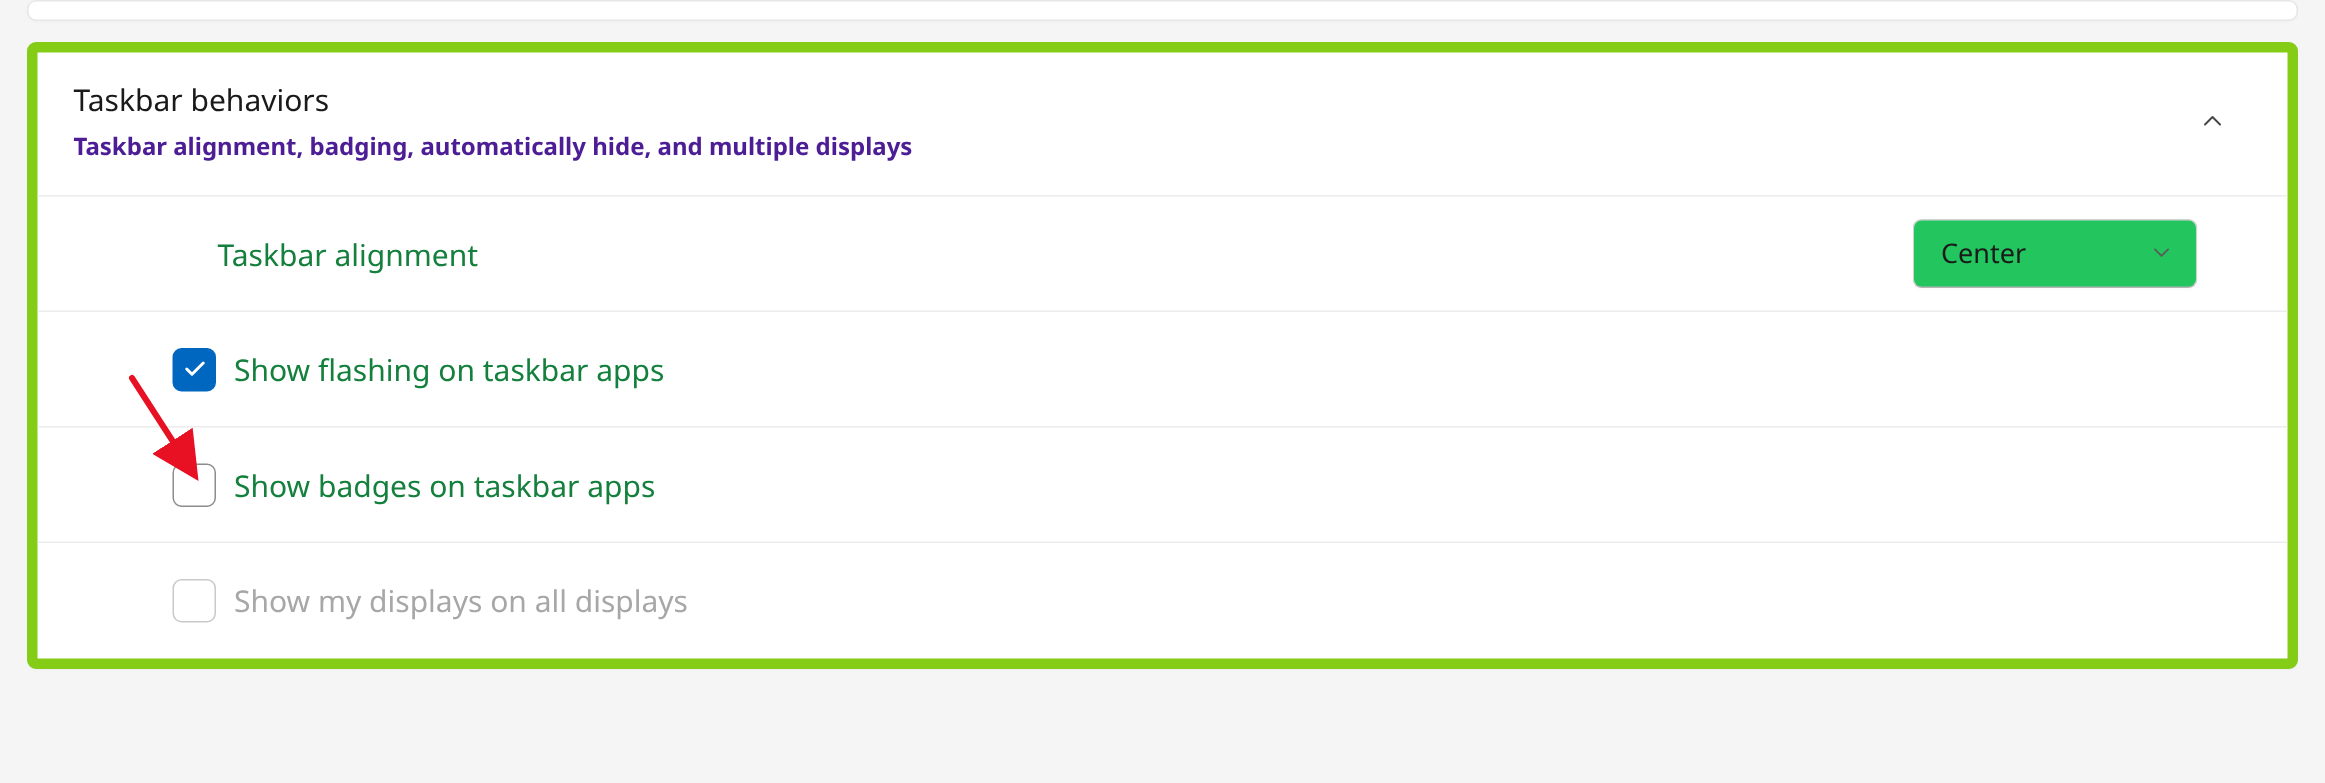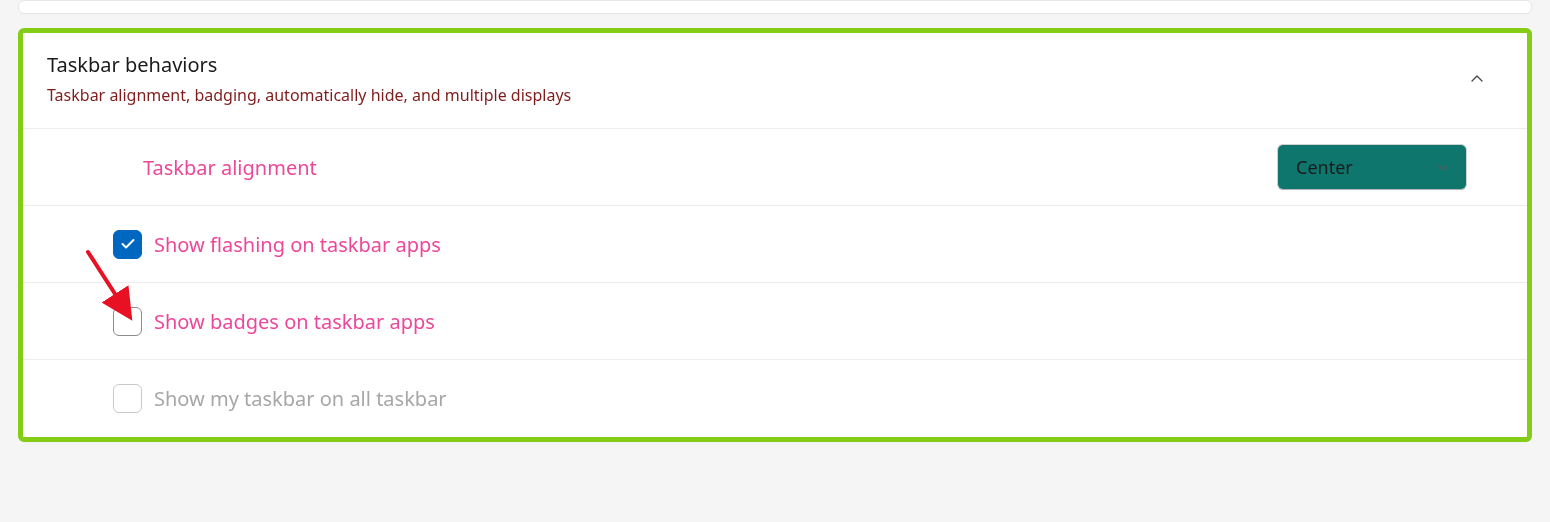--- a/index.html
+++ b/index.html
@@ -15,43 +15,43 @@
   .card-stub {
     background: #fff;
     border: 1px solid #e6e6e6;
     border-radius: 6px;
     height: 14px;
     margin-bottom: 14px;
     box-shadow: 0 1px 2px rgba(0,0,0,0.02);
   }
   .card {
     background: #fff;
-    border: 5px solid #84cc16;
+    border: 7px solid #84cc16;
     border-radius: 6px;
     box-shadow: 0 1px 2px rgba(0,0,0,0.02);
     overflow: hidden;
   }
   .card-header {
     display: flex;
     align-items: center;
     justify-content: space-between;
     padding: 18px 24px 22px 24px;
     border-bottom: 1px solid #ececec;
     cursor: pointer;
   }
   .card-header .titles { display: flex; flex-direction: column; gap: 6px; }
   .card-title {
     font-size: 20px;
     font-weight: 400;
     color: #1a1a1a;
   }
   .card-sub {
     font-size: 16px;
-    color: #7f1d1d;
-    font-weight: 400;
+    color: #4c1d95;
+    font-weight: 700;
   }
   .chevron {
     width: 20px; height: 20px;
     display: flex; align-items: center; justify-content: center;
     color: #454545;
     margin-right: 16px;
   }
   .row {
     display: flex;
     align-items: center;
@@ -61,21 +61,21 @@
     border-bottom: 1px solid #ececec;
   }
   .row:last-child { border-bottom: none; }
   .row-left {
     display: flex;
     align-items: center;
     gap: 12px;
   }
   .row-label {
     font-size: 20px;
-    color: #ec4899;
+    color: #15803d;
     font-weight: 400;
   }
   .row-label.disabled { color: #a7a7a7; }
   .checkbox {
     width: 29px; height: 29px;
     border-radius: 6px;
     border: 1.5px solid #8c8c8c;
     background: #fff;
     display: flex; align-items: center; justify-content: center;
     cursor: pointer;
@@ -91,21 +91,21 @@
     cursor: default;
   }
   .checkbox svg { display: none; }
   .checkbox.checked svg { display: block; }
   .select {
     min-width: 190px;
     height: 46px;
     border: 1px solid #d2d2d2;
     border-bottom: 1.5px solid #b5b5b5;
     border-radius: 6px;
-    background: #0f766e;
+    background: #22c55e;
     display: flex;
     align-items: center;
     justify-content: space-between;
     padding: 0 16px 0 18px;
     font-size: 18px;
     color: #1a1a1a;
     cursor: pointer;
     box-shadow: 0 1px 2px rgba(0,0,0,0.02);
   }
   .select .sel-chevron { color: #5a5a5a; }
@@ -173,21 +173,21 @@
         </div>
         <span class="row-label">Show badges on taskbar apps</span>
       </div>
     </div>
 
     <div class="row">
       <div class="row-left">
         <div class="checkbox disabled">
           
         </div>
-        <span class="row-label disabled">Show my taskbar on all taskbar</span>
+        <span class="row-label disabled">Show my displays on all displays</span>
       </div>
     </div>
 
   </div>
 
   <svg class="arrow-annotation" width="70" height="90">
     <defs>
       <marker id="ah" markerWidth="8" markerHeight="8" refX="6" refY="4" orient="auto">
         <path d="M0,0 L8,4 L0,8 Z" fill="#e81123"></path>
       </marker>

